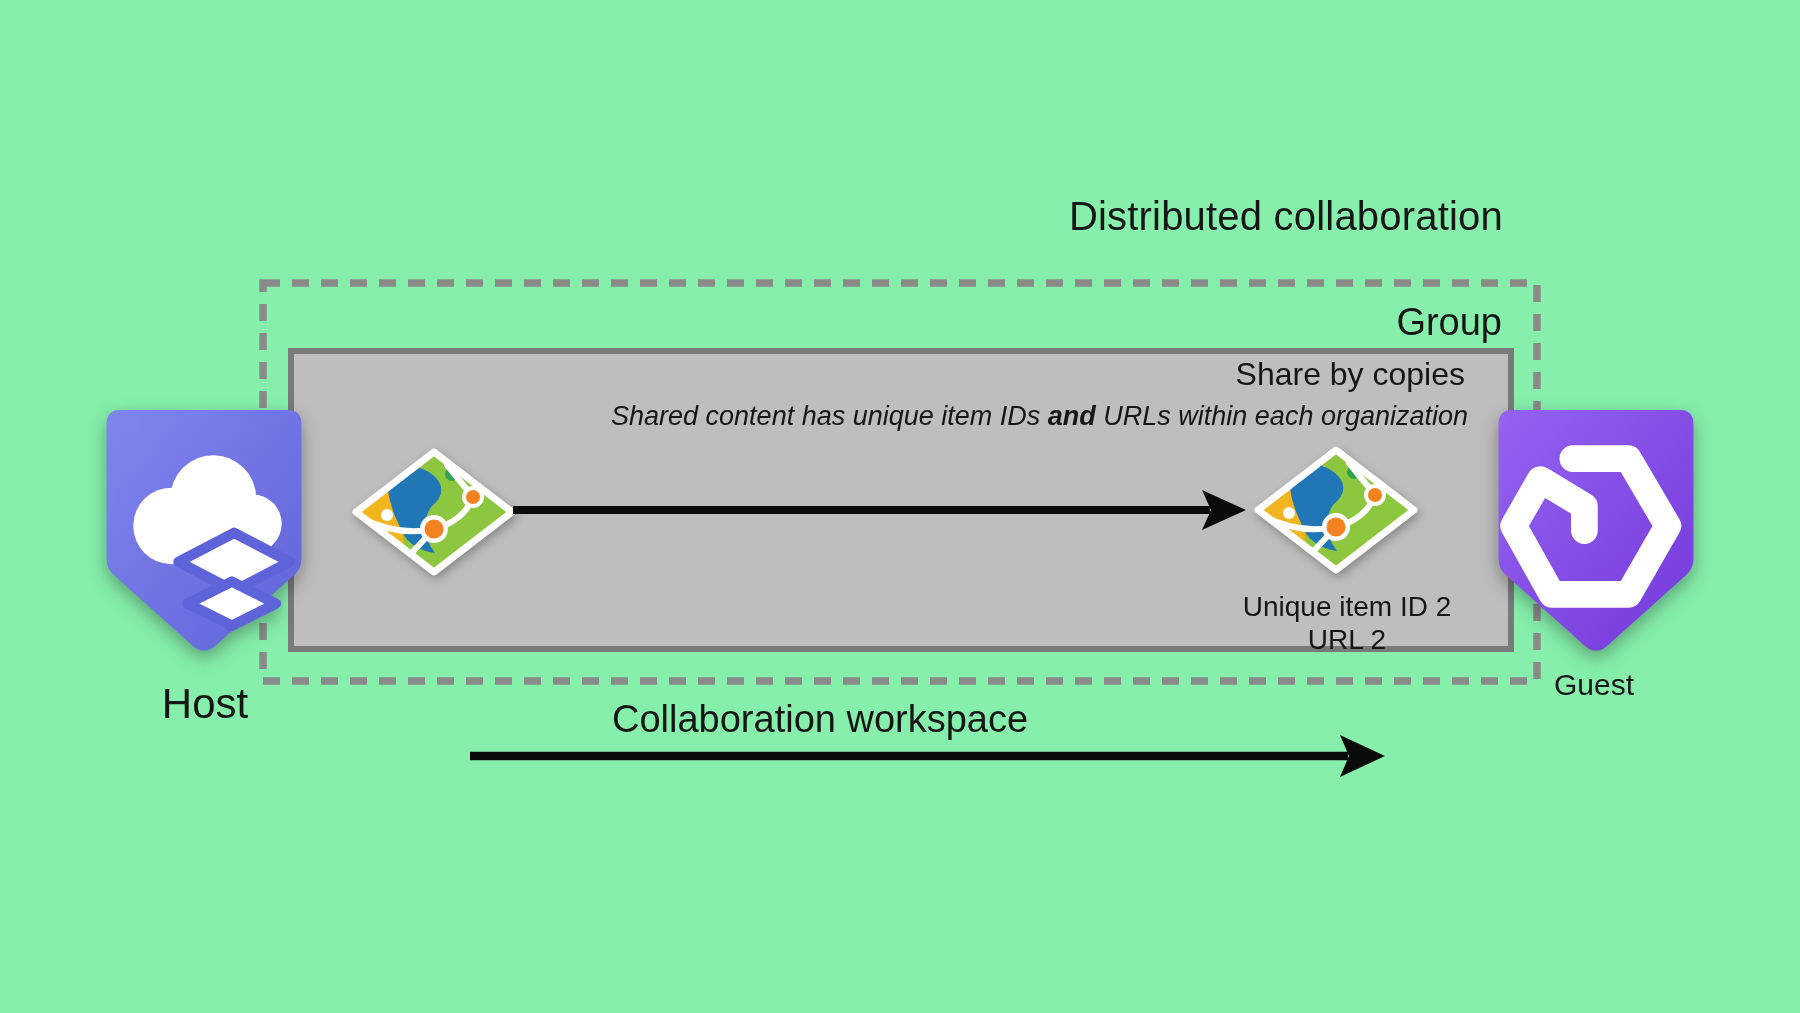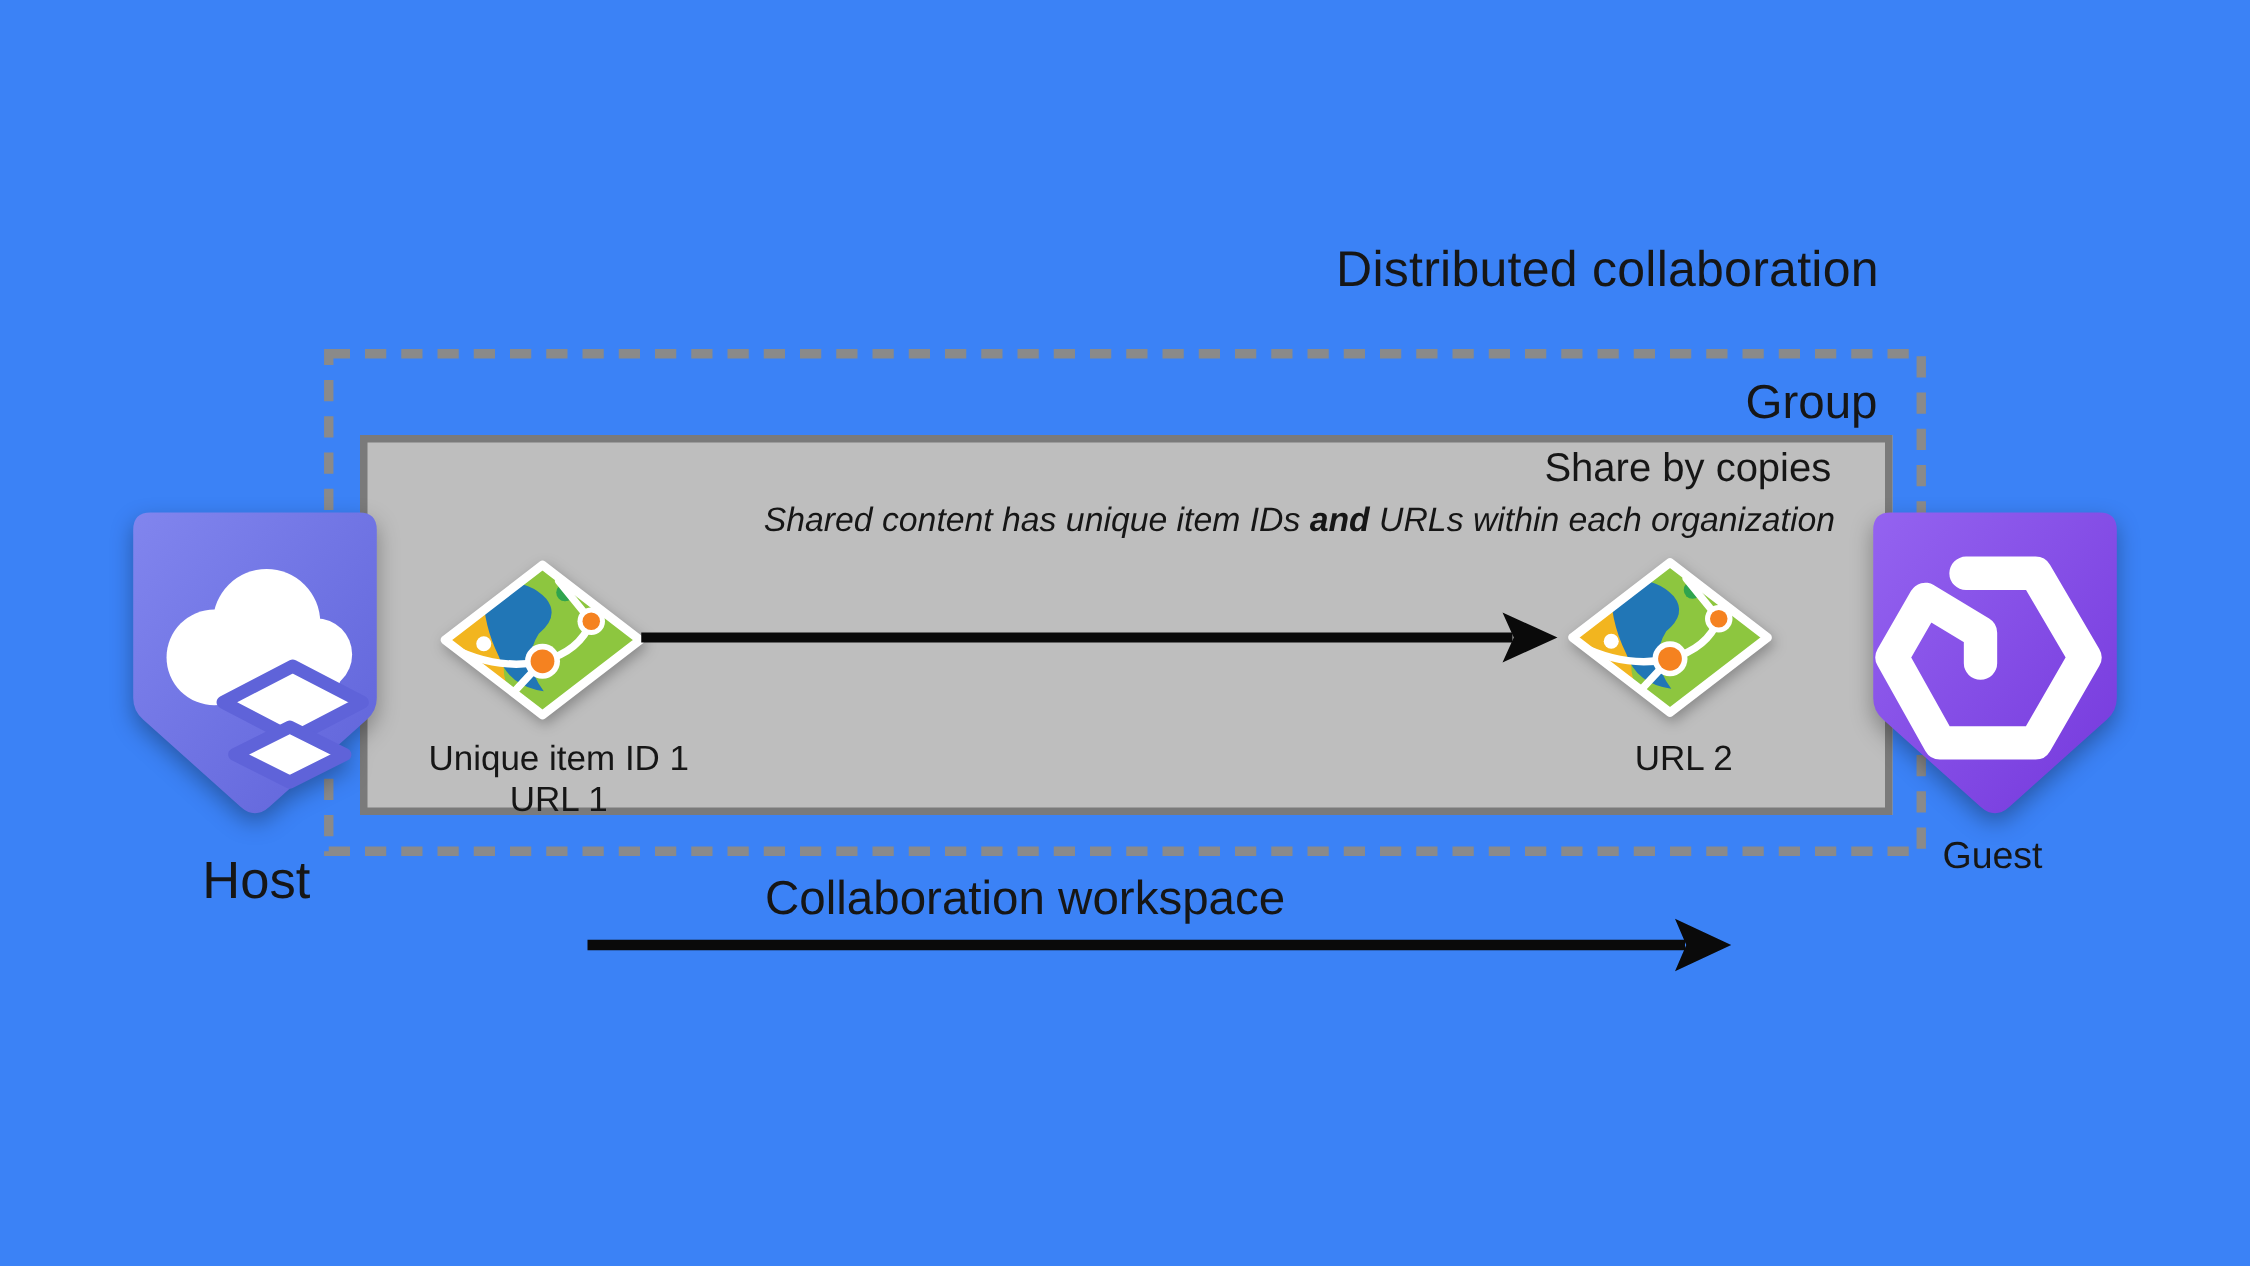--- a/index.html
+++ b/index.html
@@ -1,17 +1,17 @@
 <!DOCTYPE html>
 <html style="--text: #161616; --arrow: #0a0a0a; --dashed-border: #8a8a8a; --box-fill: #bebebe; --box-border: #7a7a7a; --host-hex-start: #8185ee; --host-hex-end: #5f63d9; --guest-hex-start: #9463f0; --guest-hex-end: #7538dc; --map-green: #8dc63f; --map-blue: #2176b6; --map-yellow: #f2b51f; --map-orange: #f58220; --map-dot-green: #2fa44e;"><head>
 <meta charset="utf-8">
 <style>
   html,body{margin:0;padding:0;background:#ffffff;}
   #canvas{
-    position:relative;width:1800px;height:1013px;background:#3b82f6;overflow:hidden;
+    position:relative;width:1800px;height:1013px;background:#86efac;overflow:hidden;
     font-family:"Liberation Sans","DejaVu Sans",sans-serif;color:var(--text,#161616);
   }
   .abs{position:absolute;}
   .txt{white-space:nowrap;}
 
   #title{top:194px;right:297px;font-size:40px;letter-spacing:.2px;}
   #group-label{top:301px;right:298px;font-size:38px;}
 
   #dashed-rect{left:255px;top:275px;}
 
@@ -136,25 +136,22 @@
       <circle cx="38" cy="70" r="6" fill="#ffffff"></circle>
     </g>
     <path d="M85 7 L163 67 L85 127 L7 67 Z" fill="none" stroke="#ffffff" stroke-width="7" stroke-linejoin="round"></path>
   </svg>
 
   <svg id="copy-arrow" class="abs" width="740" height="44">
     <line x1="3" y1="21" x2="700" y2="21" style="stroke:var(--arrow,#0a0a0a)" stroke-width="8"></line>
     <polygon points="692,1 736,21 692,41 701,21" style="fill:var(--arrow,#0a0a0a)"></polygon>
   </svg>
 
-  <div id="item-label-1" class="abs item-label">
-    <div>Unique item ID 1</div>
-    <div>URL 1</div>
-  </div>
   <div id="item-label-2" class="abs item-label">
+    <div>Unique item ID 2</div>
     <div>URL 2</div>
   </div>
 
   <div id="host-label" class="abs txt">Host</div>
   <div id="guest-label" class="abs txt">Guest</div>
 
   <div id="workspace-label" class="abs">Collaboration workspace</div>
   <svg id="workspace-arrow" class="abs" width="930" height="52">
     <line x1="4" y1="26" x2="882" y2="26" style="stroke:var(--arrow,#0a0a0a)" stroke-width="8.5"></line>
     <polygon points="874,5 919,26 874,47 883,26" style="fill:var(--arrow,#0a0a0a)"></polygon>

